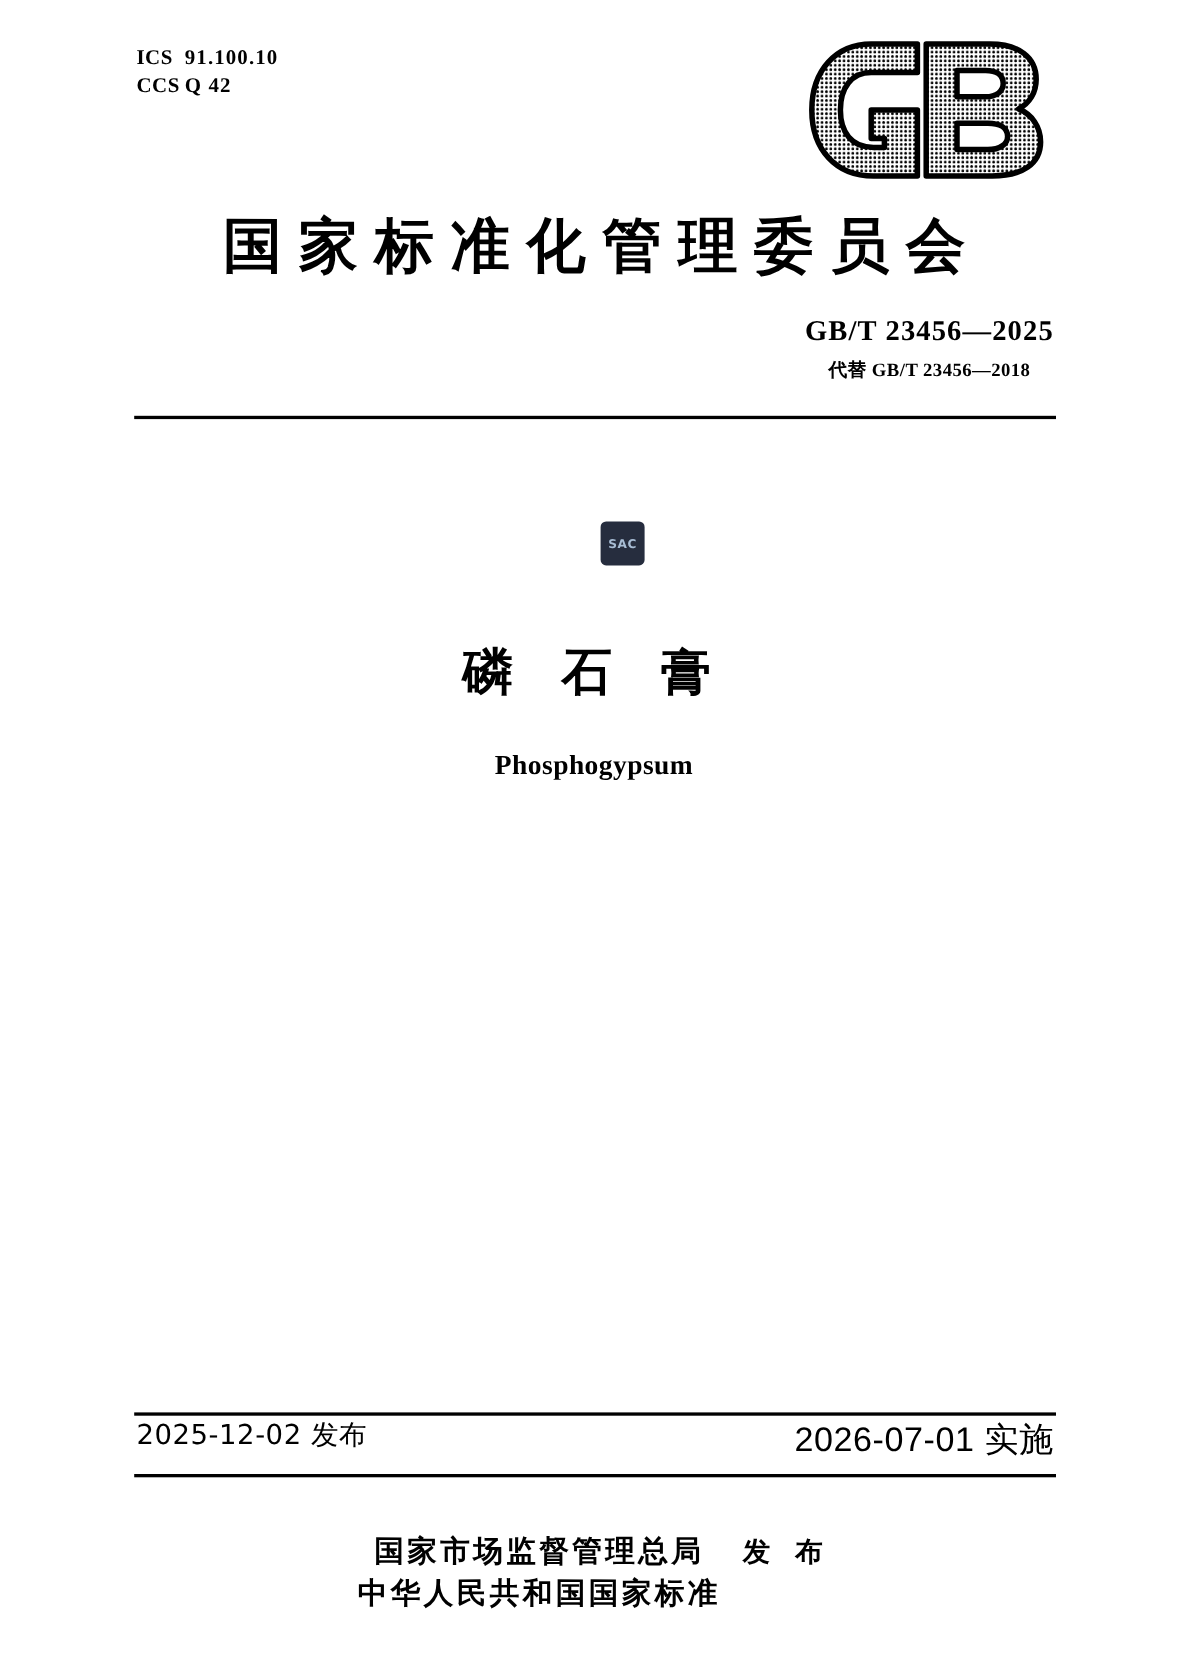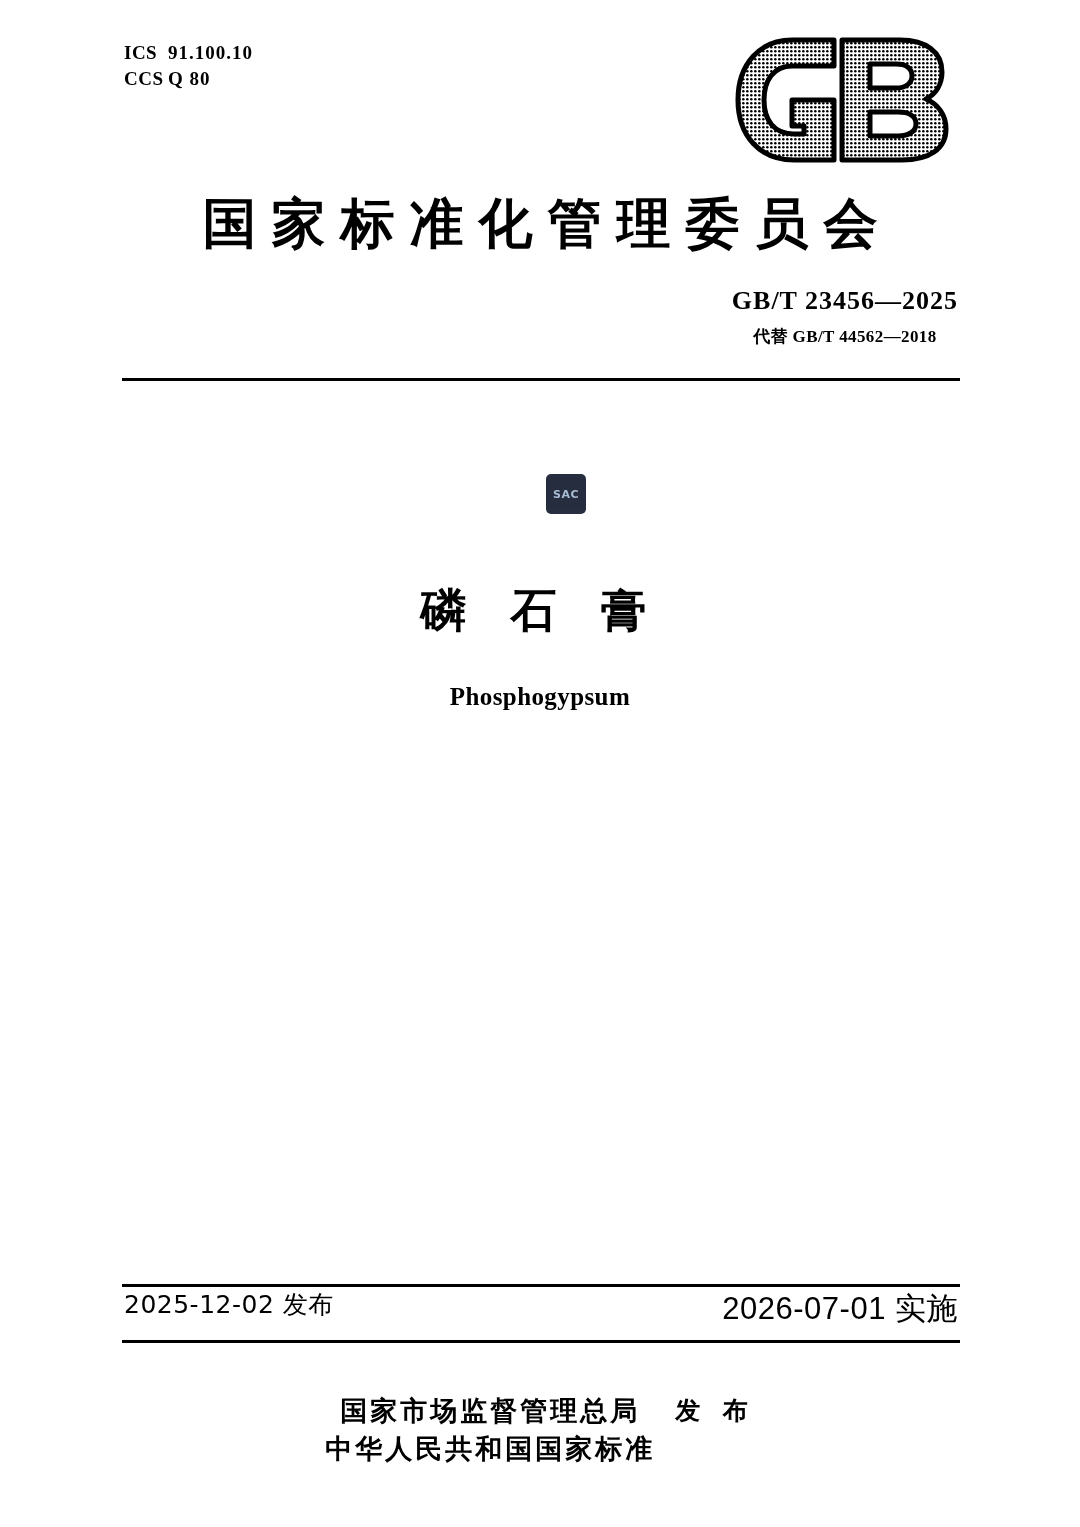--- a/index.html
+++ b/index.html
@@ -195,21 +195,21 @@
 </head>
 <body>
 
 <div class="page">
 
   <div class="codes">
     <div class="row">
       <span class="lbl">ICS</span><span class="val">91.100.10</span>
     </div>
     <div class="row">
-      <span class="lbl">CCS</span><span class="val">Q 80</span>
+      <span class="lbl">CCS</span><span class="val">Q 42</span>
     </div>
   </div>
 
   <div class="gb-logo">
     <svg viewBox="0 0 230 130" width="230" height="130" xmlns="http://www.w3.org/2000/svg">
       <defs>
         <pattern id="dots" width="4" height="4" patternUnits="userSpaceOnUse">
           <rect width="4" height="4" fill="#ffffff"></rect>
           <circle cx="1.3" cy="1.3" r="1.25" fill="#000000"></circle>
         </pattern>
@@ -224,21 +224,21 @@
                  M140 30 L140 54 L166 54 C176 54 182 49 182 42 C182 34 176 30 166 30 Z
                  M140 78 L140 102 L168 102 C179 102 186 97 186 90 C186 82 179 78 168 78 Z" fill="url(#dots)" stroke="#000" stroke-width="5" stroke-linejoin="round" fill-rule="evenodd"></path>
       </g>
     </svg>
   </div>
 
   <div class="std-title">国家标准化管理委员会</div>
 
   <div class="std-no">
     <div class="main">GB/T 23456—2025</div>
-    <div class="replace">代替 GB/T 44562—2018</div>
+    <div class="replace">代替 GB/T 23456—2018</div>
   </div>
 
   <div class="rule-top"></div>
 
   <div class="watermark">SAC</div>
 
   <div class="doc-title-cn">磷石膏</div>
   <div class="doc-title-en">Phosphogypsum</div>
 
   <div class="rule-bottom"></div>

